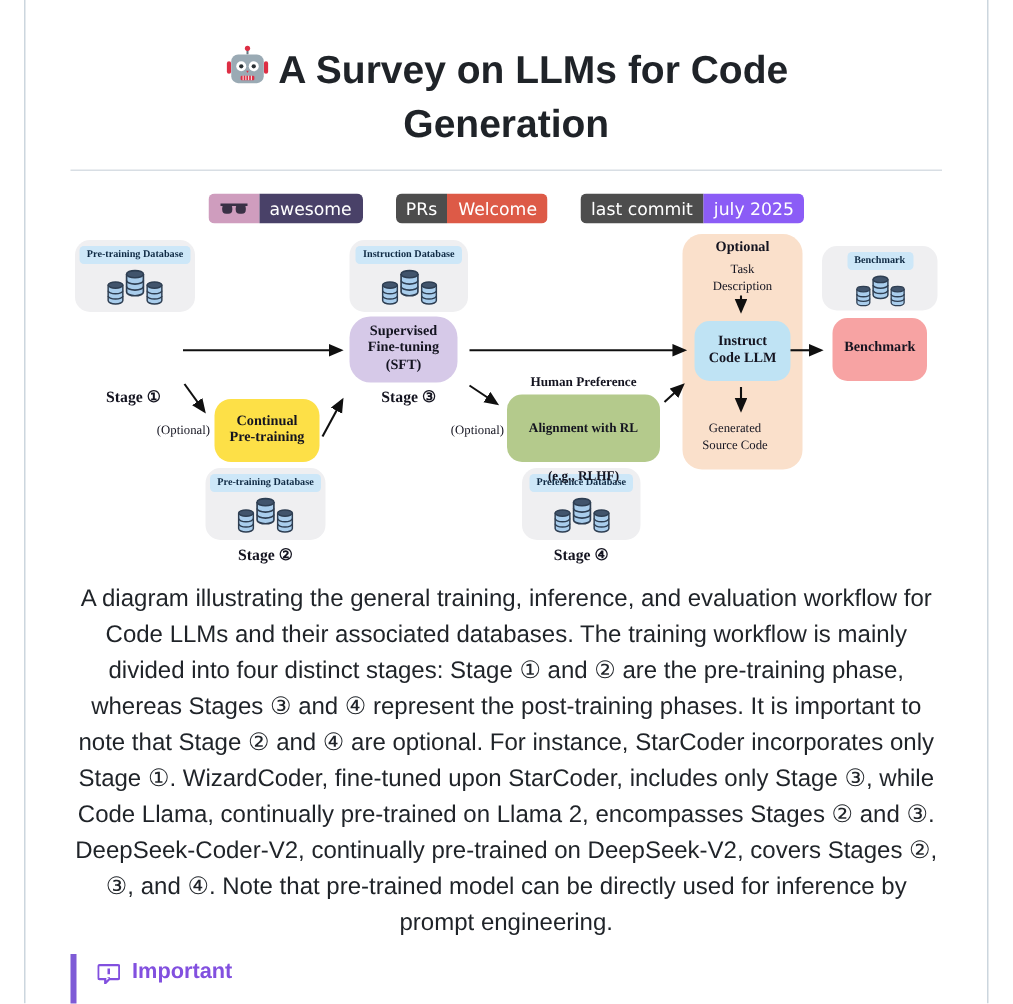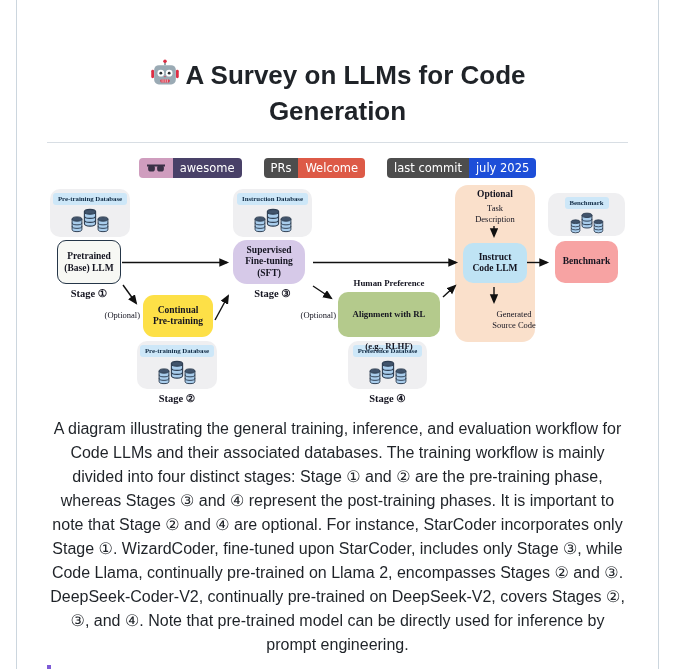--- a/index.html
+++ b/index.html
@@ -7,36 +7,36 @@
   body {
     width:675px; height:669px; overflow:hidden; background:#fff;
     font-family:"Liberation Sans", sans-serif; color:#1f2328;
   }
   .page {
     margin-left:16px; width:643px; height:669px;
     border-left:1px solid #ccd6de; border-right:1px solid #ccd6de;
     padding:0 30px;
   }
   
-  .title-block { padding-top:57px; border-bottom:1px solid #d8dee4; padding-bottom:13px; }
+  .title-block { padding-top:28px; border-bottom:1px solid #d8dee4; padding-bottom:13px; }
   .title-inner {
     max-width:478px; margin:0 auto; text-align:center;
     font-size:26px; line-height:36px; font-weight:bold; color:#1f2328;
   }
   .robot-icon { display:inline-block; vertical-align:-5px; margin-right:6px; }
   
   .badges { margin-top:15px; display:flex; justify-content:center; gap:22px; }
   .badge { display:flex; height:20px; border-radius:4px; overflow:hidden; text-decoration:none;
            font-family:"DejaVu Sans", sans-serif; font-size:11.5px; line-height:20px; color:#fff; }
   .badge span { padding:0 7px; white-space:nowrap; }
   .b-awe-l { background:#cf9dbe; display:flex; align-items:center; padding:0 6px; }
   .b-awe-r { background:#494168; }
   .b-gray  { background:#4d4d4d; }
   .b-red   { background:#dd5a47; }
-  .b-green { background:#1d4ed8; }
+  .b-green { background:#8b5cf6; }
   
   .figure { position:relative; width:585px; height:226px; margin:5px 0 0 -2px;
             font-family:"Liberation Serif", serif; }
   .dbbox { position:absolute; background:#efeff1; border-radius:10px;
            display:flex; flex-direction:column; align-items:center; padding-top:4px; }
   .dbpill { background:#cde7f8; color:#0f2a44; border-radius:3px; padding:2px 5px;
             font-size:6.8px; font-weight:bold; line-height:8px; white-space:nowrap; }
   .cyls { display:flex; align-items:flex-end; margin-top:3px; }
   .cyl-s { width:14px; height:17px; }
   .cyl-m { width:16px; height:20px; margin:0 -2px 5px; }
@@ -186,24 +186,20 @@
           </svg>
           <svg class="cyl-m">
             <use href="#dbcyl"></use>
           </svg>
           <svg class="cyl-s">
             <use href="#dbcyl"></use>
           </svg>
       </span>
     </div>
 
-    <div class="node n-pre" style="left:12px; top:57px; width:64px; height:44px; line-height:12px;">
-      <span>Pretrained</span>
-      <span>(Base) LLM</span>
-    </div>
     <div class="node n-sft" style="left:188px; top:57px; width:72px; height:44px;border-radius:14px;">
       <span>Supervised</span>
       <span>Fine-tuning</span>
       <span>(SFT)</span>
     </div>
     <div class="node n-cont" style="left:98px; top:112px; width:70px; height:42px;">
       <span>Continual</span>
       <span>Pre-training</span>
     </div>
     <div class="node n-hpa" style="left:293px; top:109px; width:102px; height:45px;">
@@ -217,21 +213,21 @@
     </div>
     <div class="node n-eval" style="left:510px; top:58px; width:63px; height:42px;">
       <span>Benchmark</span>
     </div>
 
     <div class="inf-title" style="left:410px; top:6px; width:80px;">Optional</div>
     <div class="inf-text" style="left:410px; top:20px; width:80px;">
       <div>Task</div>
       <div>Description</div>
     </div>
-    <div class="inf-text" style="left:420px; top:126px; width:98px;">
+    <div class="inf-text" style="left:396px; top:126px; width:98px;">
       <div>Generated</div>
       <div>Source Code</div>
     </div>
 
     <div class="stage" style="left:12px; top:104px; width:64px;">Stage ①</div>
     <div class="stage" style="left:188px; top:104px; width:79px;">Stage ③</div>
     <div class="stage" style="left:92px; top:209px; width:80px;">Stage ②</div>
     <div class="stage" style="left:303px; top:209px; width:79px;">Stage ④</div>
 
     <div class="optional" style="left:33px; top:127px; width:62px;">(Optional)</div>

